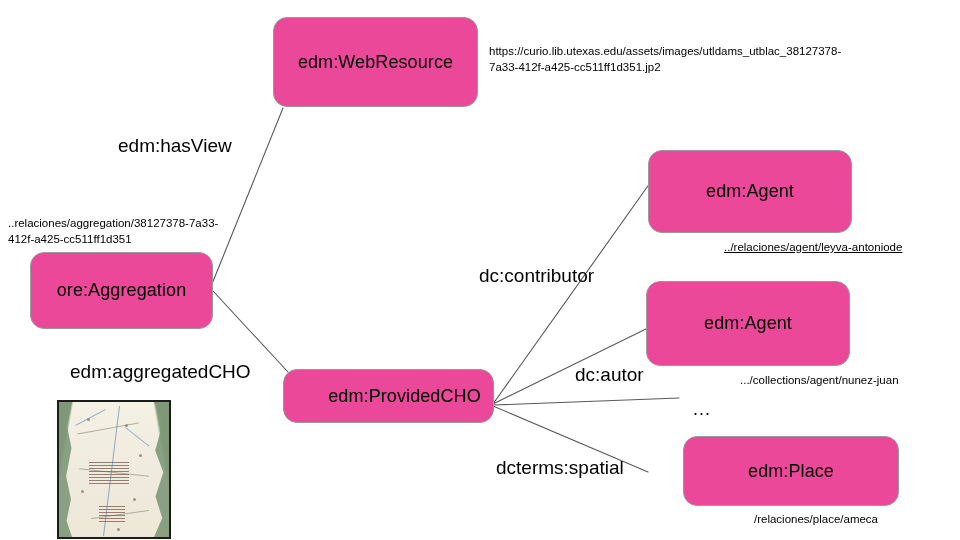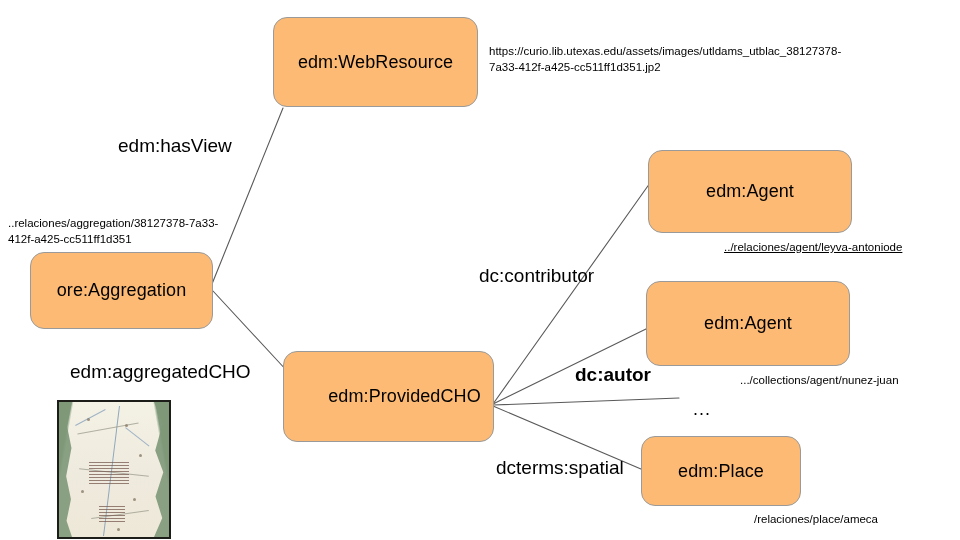--- a/index.html
+++ b/index.html
@@ -19,21 +19,21 @@
   #edge-layer {
     position: absolute;
     left: 0;
     top: 0;
     width: 960px;
     height: 540px;
   }
   .node {
     position: absolute;
     box-sizing: border-box;
-    background: #fdba74;
+    background: #ec4899;
     border: 1px solid #9a9a9a;
     border-radius: 14px;
     display: flex;
     align-items: center;
     justify-content: center;
     text-align: center;
   }
   .node-label {
     font-size: 18px;
     line-height: 1.15;
@@ -146,43 +146,43 @@
   </svg>
 
   <div class="node" style="left:273px; top:17px; width:205px; height:90px;">
     <span class="node-label">edm:WebResource</span>
   </div>
 
   <div class="node" style="left:30px; top:252px; width:183px; height:77px;">
     <span class="node-label">ore:Aggregation</span>
   </div>
 
-  <div class="node" style="left:283px; top:351px; width:211px; height:91px;padding-left:32px;">
+  <div class="node" style="left:283px; top:369px; width:211px; height:54px;padding-left:32px;">
     <span class="node-label">edm:ProvidedCHO</span>
   </div>
 
   <div class="node" style="left:648px; top:150px; width:204px; height:83px;">
     <span class="node-label">edm:Agent</span>
   </div>
 
   <div class="node" style="left:646px; top:281px; width:204px; height:85px;">
     <span class="node-label">edm:Agent</span>
   </div>
 
-  <div class="node" style="left:641px; top:436px; width:160px; height:70px;">
+  <div class="node" style="left:683px; top:436px; width:216px; height:70px;">
     <span class="node-label">edm:Place</span>
   </div>
 
   <div class="edge-label" style="left:118px; top:135px;">edm:hasView</div>
 
   <div class="edge-label" style="left:70px; top:361px;">edm:aggregatedCHO</div>
 
   <div class="edge-label" style="left:479px; top:265px;">dc:contributor</div>
 
-  <div class="edge-label" style="left:575px; top:364px;font-weight:bold;">dc:autor</div>
+  <div class="edge-label" style="left:575px; top:364px;">dc:autor</div>
 
   <div class="edge-label" style="left:496px; top:457px;">dcterms:spatial</div>
 
   <div class="ellipsis" style="left:693px; top:400px;">...</div>
 
   <div class="uri-note wide" style="left:489px; top:36px; width:345px;">https://curio.lib.utexas.edu/assets/images/utldams_utblac_38127378-7a33-412f-a425-cc511ff1d351.jp2</div>
 
   <div class="uri-note wide" style="left:8px; top:208px; width:215px;">..relaciones/aggregation/38127378-7a33-412f-a425-cc511ff1d351</div>
 
   <div class="uri-note" style="left:724px; top:240px;text-decoration:underline;">../relaciones/agent/leyva-antoniode</div>

